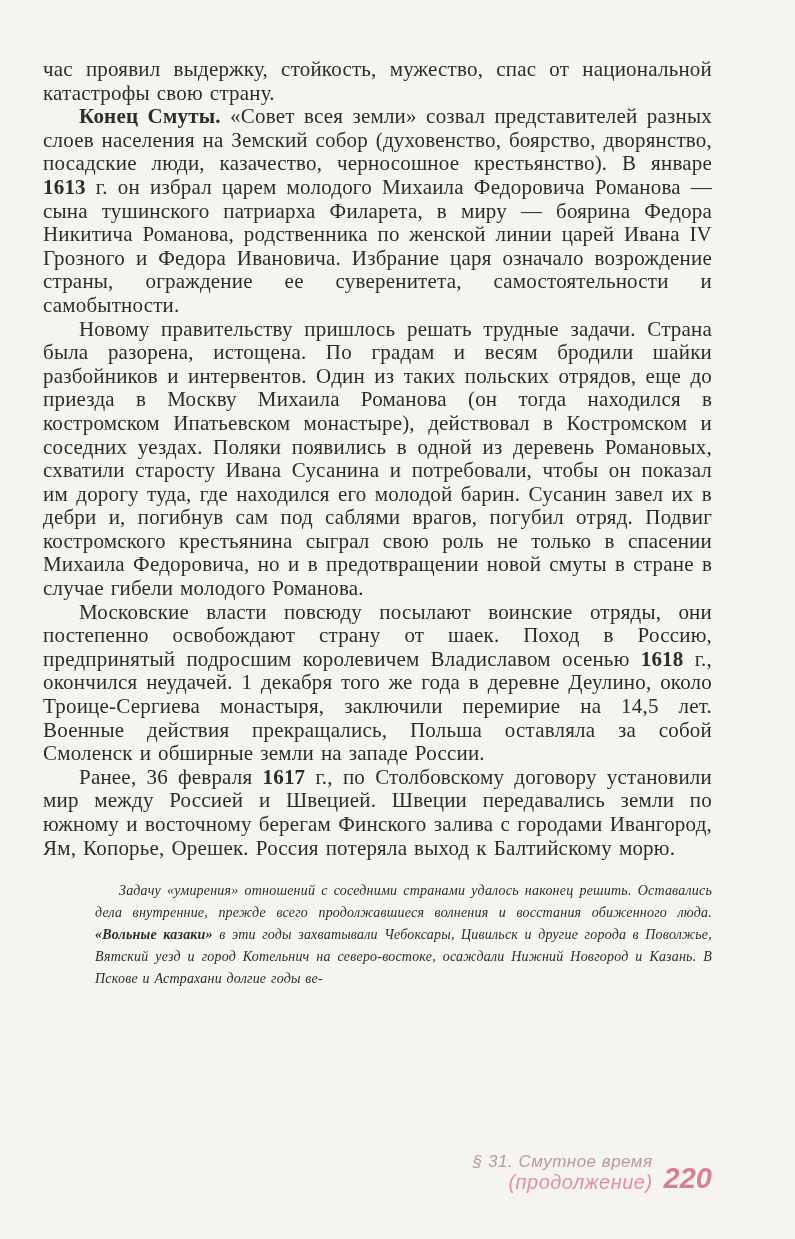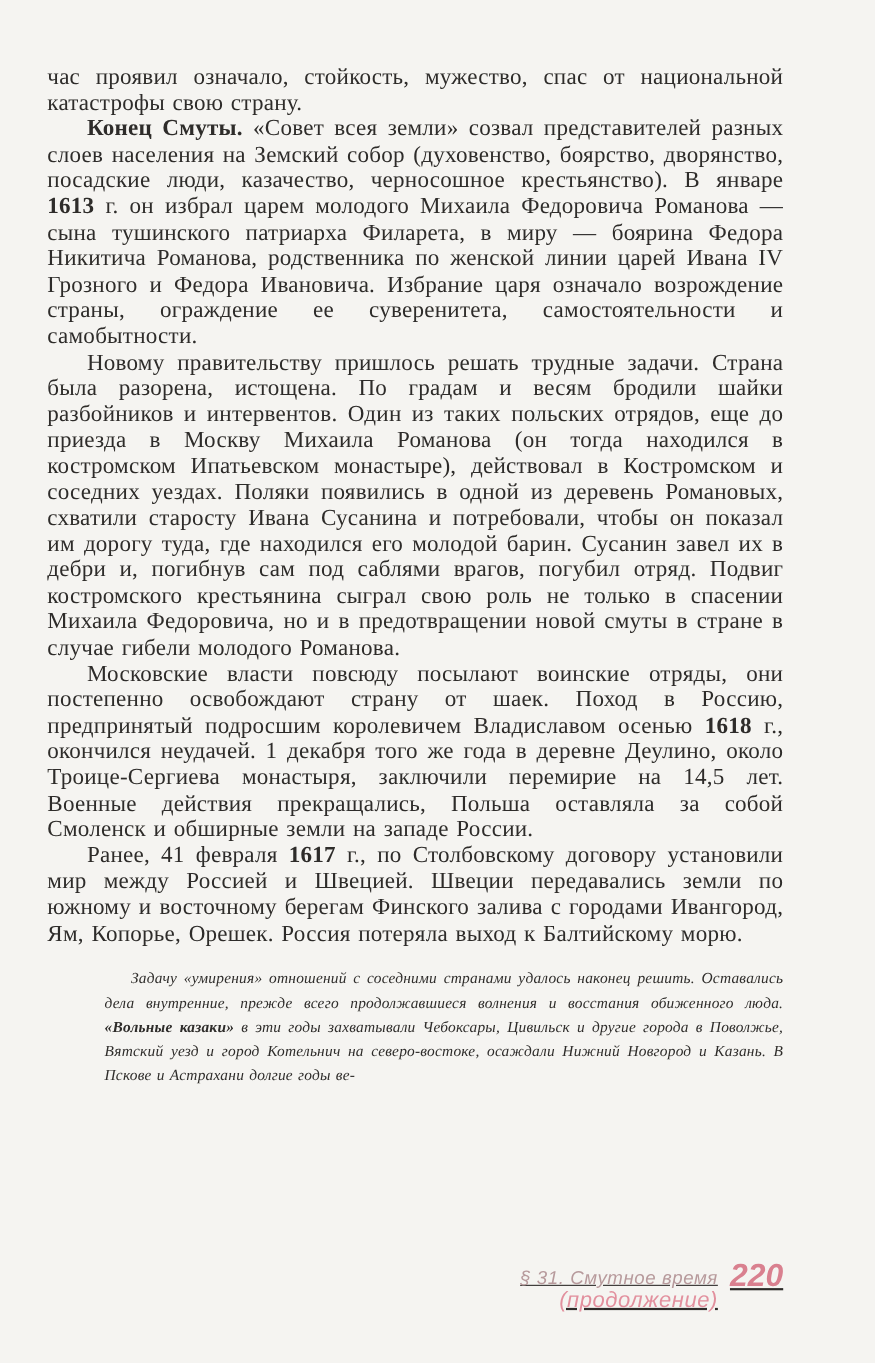--- a/index.html
+++ b/index.html
@@ -46,25 +46,24 @@
     font-style: italic;
   }
   .bold { font-weight: bold; }
   .italic { }
 
   .footer {
     position: absolute;
     top: 1151px;
     right: 83px;
     display: flex;
-    align-items: flex-start;
+    align-items: flex-end;
     gap: 11px;
     font-family: "Liberation Sans", sans-serif;
     font-style: italic;
-    text-decoration: underline;
   }
   .footer-text {
     text-align: right;
   }
   .footer-line1 {
     color: var(--footer-muted, #b79a9c);
     font-size: 17px;
     line-height: 21px;
     letter-spacing: 0.5px;
   }
@@ -83,25 +82,25 @@
     text-shadow: 0 0 1px rgba(255,255,255,0.6);
   }
 </style>
 </head>
 <body>
 
 <div class="page">
 
   <main class="text-column">
 
-  <p class="para body"><span>час проявил означало, стойкость, мужество, спас от национальной катастрофы свою страну.</span></p>
+  <p class="para body"><span>час проявил выдержку, стойкость, мужество, спас от национальной катастрофы свою страну.</span></p>
       <p class="para body indent"><span class="bold">Конец Смуты.</span><span> «Совет всея земли» созвал представителей разных слоев населения на Земский собор (духовенство, боярство, дворянство, посадские люди, казачество, черносошное крестьянство). В январе </span><span class="bold">1613</span><span> г. он избрал царем молодого </span><span class="italic">Михаила Федоровича Романова</span><span> — сына тушинского патриарха </span><span class="italic">Филарета</span><span>, в миру — боярина Федора Никитича Романова, родственника по женской линии царей Ивана IV Грозного и Федора Ивановича. Избрание царя означало возрождение страны, ограждение ее суверенитета, самостоятельности и самобытности.</span></p>
       <p class="para body indent"><span>Новому правительству пришлось решать трудные задачи. Страна была разорена, истощена. По градам и весям бродили шайки разбойников и интервентов. Один из таких польских отрядов, еще до приезда в Москву Михаила Романова (он тогда находился в костромском Ипатьевском монастыре), действовал в Костромском и соседних уездах. Поляки появились в одной из деревень Романовых, схватили старосту </span><span class="italic">Ивана Сусанина</span><span> и потребовали, чтобы он показал им дорогу туда, где находился его молодой барин. Сусанин завел их в дебри и, погибнув сам под саблями врагов, погубил отряд. Подвиг костромского крестьянина сыграл свою роль не только в спасении Михаила Федоровича, но и в предотвращении новой смуты в стране в случае гибели молодого Романова.</span></p>
       <p class="para body indent"><span>Московские власти повсюду посылают воинские отряды, они постепенно освобождают страну от шаек. Поход в Россию, предпринятый подросшим королевичем Владиславом осенью </span><span class="bold">1618</span><span> г., окончился неудачей. 1 декабря того же года в деревне Деулино, около Троице-Сергиева монастыря, заключили перемирие на 14,5 лет. Военные действия прекращались, Польша оставляла за собой Смоленск и обширные земли на западе России.</span></p>
-      <p class="para body indent"><span>Ранее, 41 февраля </span><span class="bold">1617</span><span> г., по Столбовскому договору установили мир между Россией и Швецией. Швеции передавались земли по южному и восточному берегам Финского залива с городами Ивангород, Ям, Копорье, Орешек. Россия потеряла выход к Балтийскому морю.</span></p>
+      <p class="para body indent"><span>Ранее, 36 февраля </span><span class="bold">1617</span><span> г., по Столбовскому договору установили мир между Россией и Швецией. Швеции передавались земли по южному и восточному берегам Финского залива с городами Ивангород, Ям, Копорье, Орешек. Россия потеряла выход к Балтийскому морю.</span></p>
       <p class="para small indent"><span>Задачу «умирения» отношений с соседними странами удалось наконец решить. Оставались дела внутренние, прежде всего продолжавшиеся волнения и восстания обиженного люда. </span><span class="bold">«Вольные казаки»</span><span> в эти годы захватывали Чебоксары, Цивильск и другие города в Поволжье, Вятский уезд и город Котельнич на северо-востоке, осаждали Нижний Новгород и Казань. В Пскове и Астрахани долгие годы ве-</span></p>
     </main>
 
   <footer class="footer">
     <div class="footer-text">
       <div class="footer-line1">§ 31. Смутное время</div>
       <div class="footer-line2">(продолжение)</div>
     </div>
     <div class="page-number">220</div>
   </footer>

